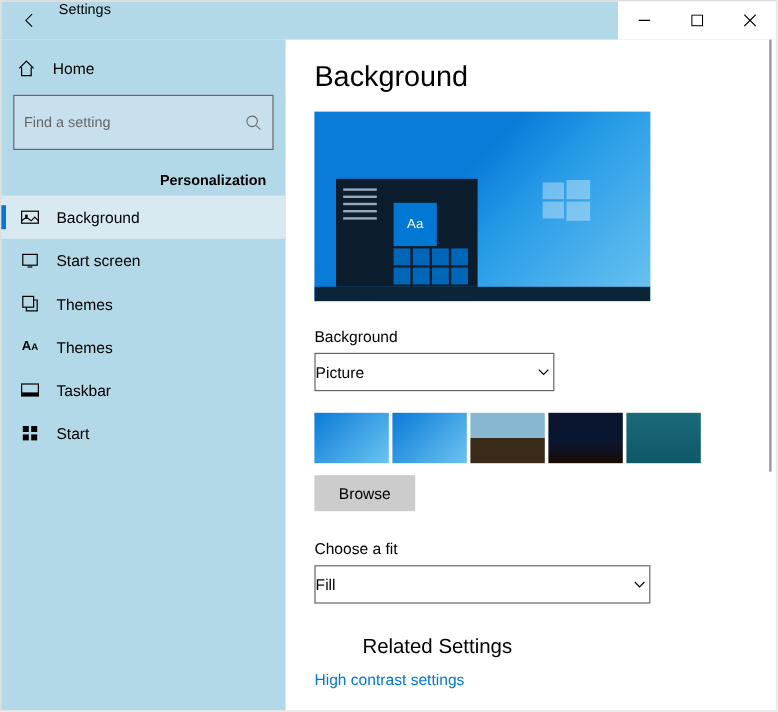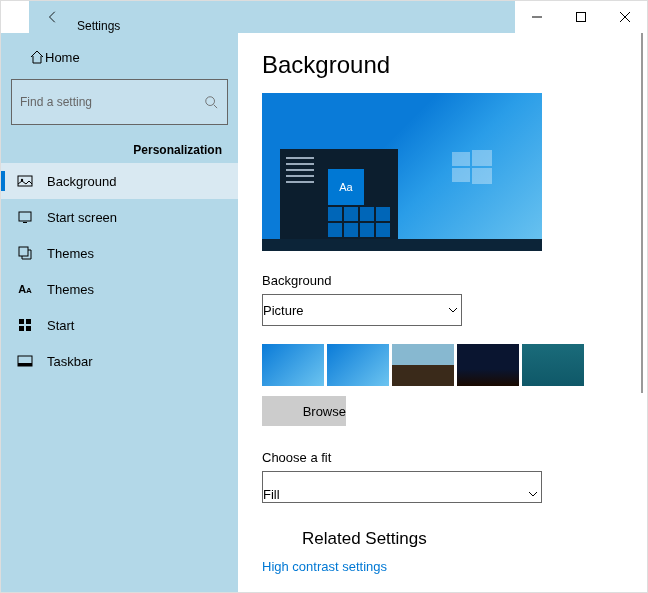--- a/index.html
+++ b/index.html
@@ -1,53 +1,53 @@
 <!DOCTYPE html>
 <html><head>
 <meta charset="utf-8">
 <style>
   * { box-sizing: border-box; margin: 0; padding: 0; font-family: "Segoe UI", sans-serif; }
   body { width: 648px; height: 593px; overflow: hidden; background: #fff; display: flex; flex-direction: column; border: 1px solid #ddd; }
-  .titlebar { height: 32px; display: flex; align-items: flex-end; background: #b3d8e8; padding-left: 8px; margin-left: 28px; }
+  .titlebar { height: 32px; display: flex; align-items: flex-start; background: #b3d8e8; padding-left: 8px; }
   .titlebar .back { width: 32px; height: 32px; display: flex; align-items: center; justify-content: center; }
   .titlebar .title { font-size: 12px; margin-left: 8px; color: #000; }
   .titlebar .wincontrols { margin-left: auto; display: flex; background: #fff; height: 32px; }
   .wc { width: 44px; height: 32px; display: flex; align-items: center; justify-content: center; }
   .content { flex: 1; display: flex; min-height: 0; }
   .sidebar { width: 237px; background: #b3d8e8; display: flex; flex-direction: column; padding-top: 8px; }
-  .home { display: flex; align-items: center; padding: 8px 28px; font-size: 13px; }
+  .home { display: flex; align-items: center; padding: 8px 13px; font-size: 13px; gap: 14px; }
   .search { margin: 6px 10px; height: 46px; border: 1px solid #666; background: #c6e0ed; display: flex; align-items: center; padding: 0 8px; font-size: 12px; color: #666; justify-content: space-between; }
   .cat { font-size: 12px; font-weight: 600; padding: 12px 16px 6px; text-align: right; }
   .navitem { display: flex; align-items: center; padding: 10px 16px; font-size: 13px; gap: 14px; position: relative; }
   .navitem.active { background: #d9e9f2; }
   .navitem.active::before { content: ""; position: absolute; left: 0; top: 8px; bottom: 8px; width: 4px; background: #0078d4; }
   .icon { width: 16px; height: 16px; display: flex; align-items: center; justify-content: center; }
   .main { flex: 1; padding: 18px 30px 10px 24px; overflow-y: auto; position: relative; }
   .main h1 { font-size: 24px; font-weight: 400; margin-bottom: 14px; }
   .preview { width: 280px; height: 158px; background: linear-gradient(135deg, #0a7bd8 0%, #0a7bd8 40%, #2a9de8 60%, #6cc4f0 100%); position: relative; margin-bottom: 22px; overflow: hidden; }
   .preview .winlogo { position: absolute; right: 50px; top: 55px; width: 40px; height: 40px; opacity: 0.35; }
   .preview .taskbar-mock { position: absolute; left: 18px; bottom: 12px; width: 118px; height: 90px; background: #0c1e2e; }
   .preview .taskbar-mock::after { content: ""; position: absolute; left: -18px; bottom: -12px; width: 280px; height: 12px; background: #0c2438; }
   .preview .tile { position: absolute; background: #0078d4; }
   .preview .tile.big { left: 48px; top: 20px; width: 36px; height: 36px; display: flex; align-items: center; justify-content: center; color: #fff; font-size: 11px; }
   .preview .lines { position: absolute; left: 6px; top: 8px; width: 28px; }
   .preview .lines div { height: 2px; background: #9ab; margin-bottom: 4px; }
   .preview .grid { position: absolute; left: 48px; top: 58px; width: 62px; display: grid; grid-template-columns: repeat(4, 1fr); gap: 2px; }
   .preview .grid div { width: 14px; height: 14px; background: #0066b8; }
   .label { font-size: 13px; margin-bottom: 6px; margin-top: 4px; }
   .dropdown { width: 200px; height: 32px; border: 1px solid #666; display: flex; align-items: center; justify-content: space-between; padding: 0 0; font-size: 13px; margin-bottom: 18px; background: #fff; }
-  .dropdown.wide { width: 280px; align-items: flex-end; }
+  .dropdown.wide { width: 280px; }
   .thumbs { display: flex; gap: 3px; margin-bottom: 10px; }
   .thumb { width: 62px; height: 42px; }
   .t1 { background: linear-gradient(135deg, #0a7bd8, #6cc4f0); position: relative; }
   .t1::after { content: ""; position: absolute; inset: 0; display: flex; align-items: center; justify-content: center; }
   .t3 { background: linear-gradient(to bottom, #87b8d0 50%, #3a2a1a 50%); }
   .t4 { background: linear-gradient(to bottom, #0a1530 60%, #1a0a00 100%); }
   .t5 { background: linear-gradient(to bottom, #1a6b7a, #0f5868); }
-  .browse { width: 84px; height: 30px; background: #ccc; border: none; font-size: 13px; margin-bottom: 20px; text-align: right; }
+  .browse { width: 84px; height: 30px; background: #ccc; border: none; font-size: 13px; margin-bottom: 20px; }
   .related { font-size: 17px; font-weight: 400; margin-top: 26px; margin-bottom: 10px; margin-left: 40px; }
   .link { color: #0078d4; font-size: 13px; }
   .scroll-thumb { width: 2px; height: 360px; background: #999; position: absolute; top: 0; right: 4px; }
   .mainwrap { position: relative; flex: 1; display: flex; min-width: 0; }
 </style>
 </head>
 <body>
 
 <div class="titlebar">
   <div class="back">
@@ -126,36 +126,36 @@
     </div>
     <div class="navitem">
       <span class="icon">
           <span style="font-size:11px;font-weight:600">A<span style="font-size:8px">A</span></span>
         </span>
       <span>Themes</span>
     </div>
     <div class="navitem">
       <span class="icon">
           <svg width="16" height="16" viewBox="0 0 16 16">
+            <rect x="1" y="3" width="14" height="10" stroke="#000" fill="none"></rect>
+            <rect x="1" y="10" width="14" height="3" fill="#000"></rect>
+          </svg>
+        </span>
+      <span>Taskbar</span>
+    </div>
+    <div class="navitem">
+      <span class="icon">
+          <svg width="16" height="16" viewBox="0 0 16 16">
             <rect x="2" y="2" width="5" height="5" fill="#000"></rect>
             <rect x="9" y="2" width="5" height="5" fill="#000"></rect>
             <rect x="2" y="9" width="5" height="5" fill="#000"></rect>
             <rect x="9" y="9" width="5" height="5" fill="#000"></rect>
           </svg>
         </span>
       <span>Start</span>
-    </div>
-    <div class="navitem">
-      <span class="icon">
-          <svg width="16" height="16" viewBox="0 0 16 16">
-            <rect x="1" y="3" width="14" height="10" stroke="#000" fill="none"></rect>
-            <rect x="1" y="10" width="14" height="3" fill="#000"></rect>
-          </svg>
-        </span>
-      <span>Taskbar</span>
     </div>
   </div>
 
   <div class="mainwrap">
   <div class="main">
     <h1>Background</h1>
 
     <div class="preview">
       <svg class="winlogo" viewBox="0 0 40 40">
             <rect x="0" y="4" width="18" height="14" fill="#fff"></rect>

